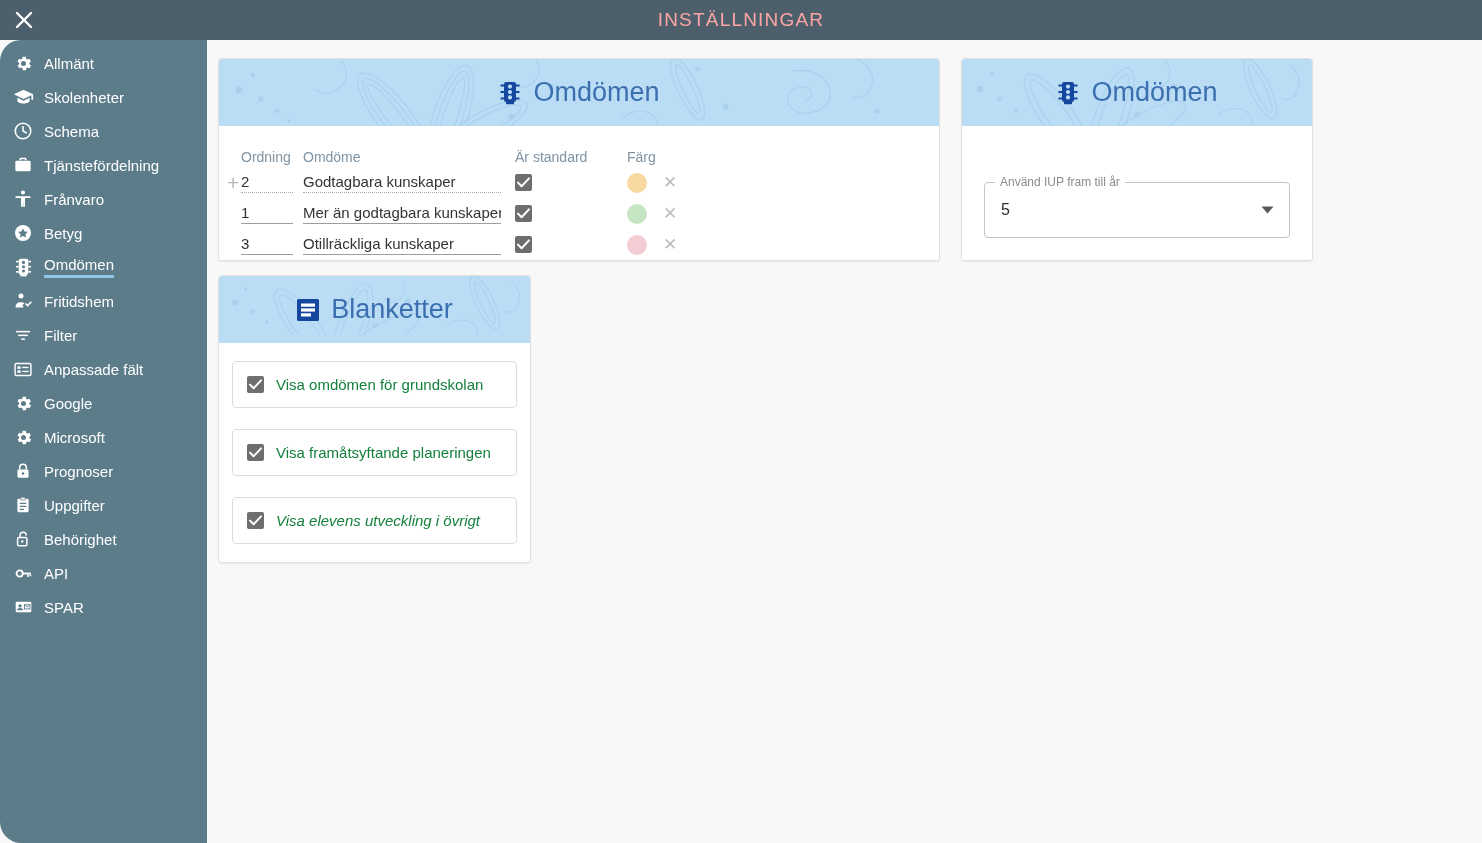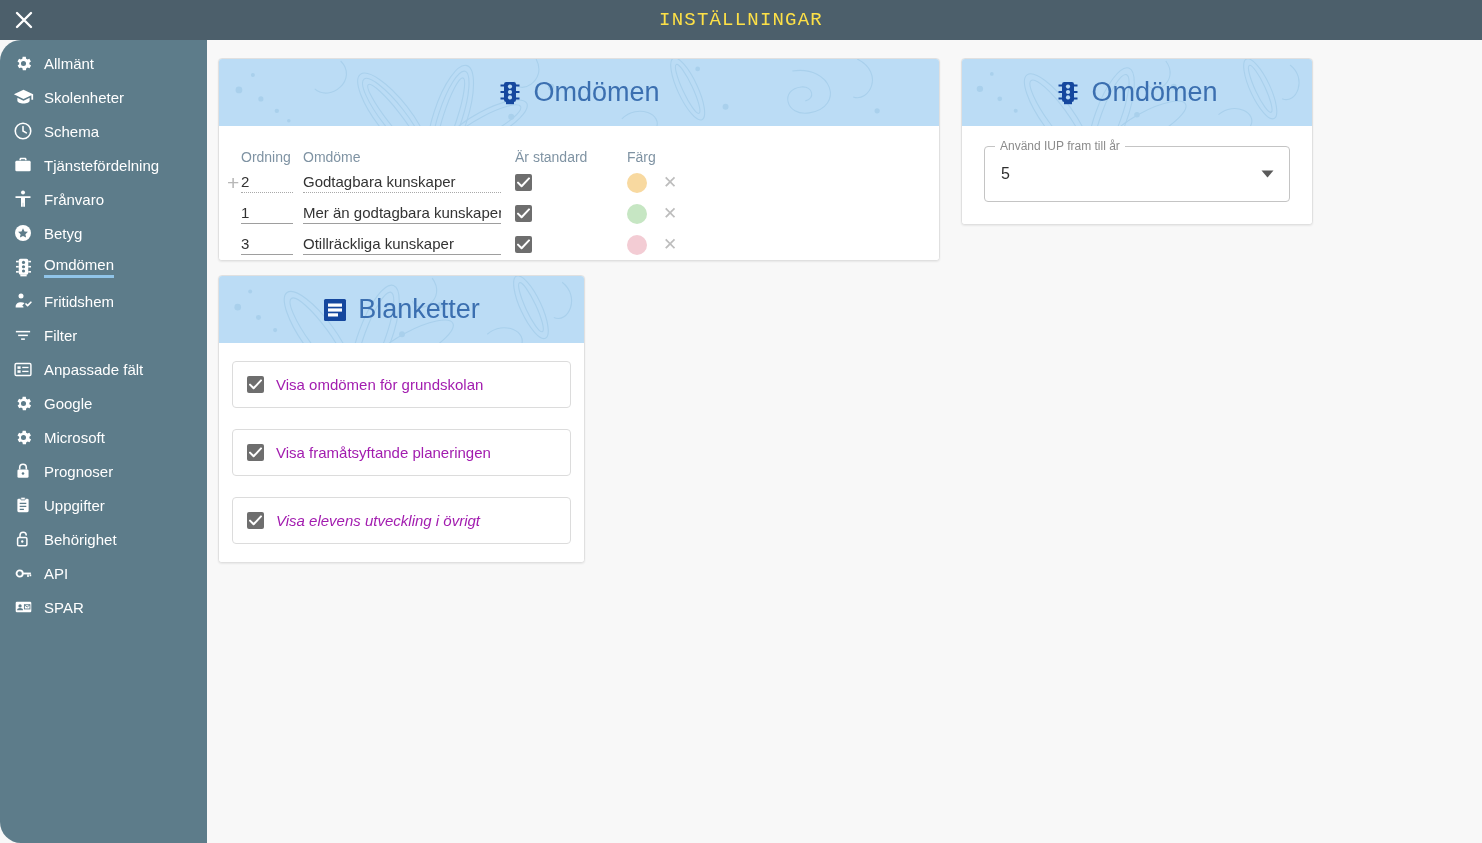--- a/index.html
+++ b/index.html
@@ -19,23 +19,22 @@
     display:flex; align-items:center;
   }
   #close-btn {
     width:40px; height:40px; margin-left:4px;
     display:flex; align-items:center; justify-content:center;
     cursor:pointer;
   }
   #close-btn svg { display:block; }
   #topbar-title {
     position:absolute; left:0; right:0; text-align:center;
-    color:#fde047; font-size:19px; letter-spacing:1.2px; font-weight:400;
+    color:#fca5a5; font-size:19px; letter-spacing:1.2px; font-weight:400;
     pointer-events:none;
-    font-family:Liberation Mono, monospace;
   }
 
   
   #sidebar {
     position:absolute; left:0; top:40px; width:248px; height:803px;
     background:#5d7c8a;
     padding-top:6px;
     overflow:hidden;
     border-radius:21px;
   }
@@ -67,21 +66,21 @@
   .card {
     background:#ffffff;
     border:1px solid #e0e0e0;
     border-radius:4px;
     box-shadow:0 1px 2px rgba(0,0,0,0.07);
     overflow:hidden;
     position:absolute;
   }
   #card-omdomen      { left:11px;  top:18px;  width:722px; }
   #card-iup          { left:754px; top:18px;  width:352px; }
-  #card-blanketter   { left:11px;  top:235px; width:367px; }
+  #card-blanketter   { left:11px;  top:235px; width:313px; }
 
   .card-header {
     height:67px; position:relative;
     background:#bbdcf5;
     display:flex; align-items:center; justify-content:center;
     overflow:hidden;
   }
   .card-header .pattern {
     position:absolute; inset:0; opacity:1; pointer-events:none;
   }
@@ -132,21 +131,21 @@
   .swatch {
     width:20px; height:20px; border-radius:50%;
     display:inline-block; vertical-align:middle; cursor:pointer;
   }
   .x-btn {
     color:#bdbdbd; font-size:17px; margin-left:16px;
     vertical-align:middle; cursor:pointer; user-select:none;
   }
 
   
-  #iup-body { padding:20px 22px 22px 22px; }
+  #iup-body { padding:20px 22px 22px 22px;margin-top:36px; }
   .mat-field { position:relative; height:56px; }
   .mat-outline {
     position:absolute; inset:0; border:1px solid #c4c4c4; border-radius:4px;
     pointer-events:none;
   }
   .mat-notch {
     position:absolute; left:11px; top:-8px;
     background:#ffffff; padding:0 5px;
     font-size:12px; color:#8b8b8b; line-height:16px;
     z-index:2;
@@ -163,21 +162,21 @@
   .mat-arrow svg { display:block; }
 
   
   #blank-body { padding:18px 13px 18px 13px; }
   .opt-row {
     height:47px; border:1px solid #dcdcdc; border-radius:4px;
     display:flex; align-items:center; padding-left:14px;
     margin-bottom:21px; background:#ffffff;
   }
   .opt-row:last-child { margin-bottom:0;font-style:italic; }
-  .opt-label { font-size:15px; color:#a21caf; margin-left:12px; }
+  .opt-label { font-size:15px; color:#15803d; margin-left:12px; }
 </style>
 </head>
 <body>
 
 <div id="topbar">
   <div id="close-btn">
     <span>
       <svg width="22" height="22" viewBox="0 0 22 22">
         <path d="M4 4 L18 18 M18 4 L4 18" stroke="#ffffff" stroke-width="2.4" stroke-linecap="round"></path>
       </svg>

